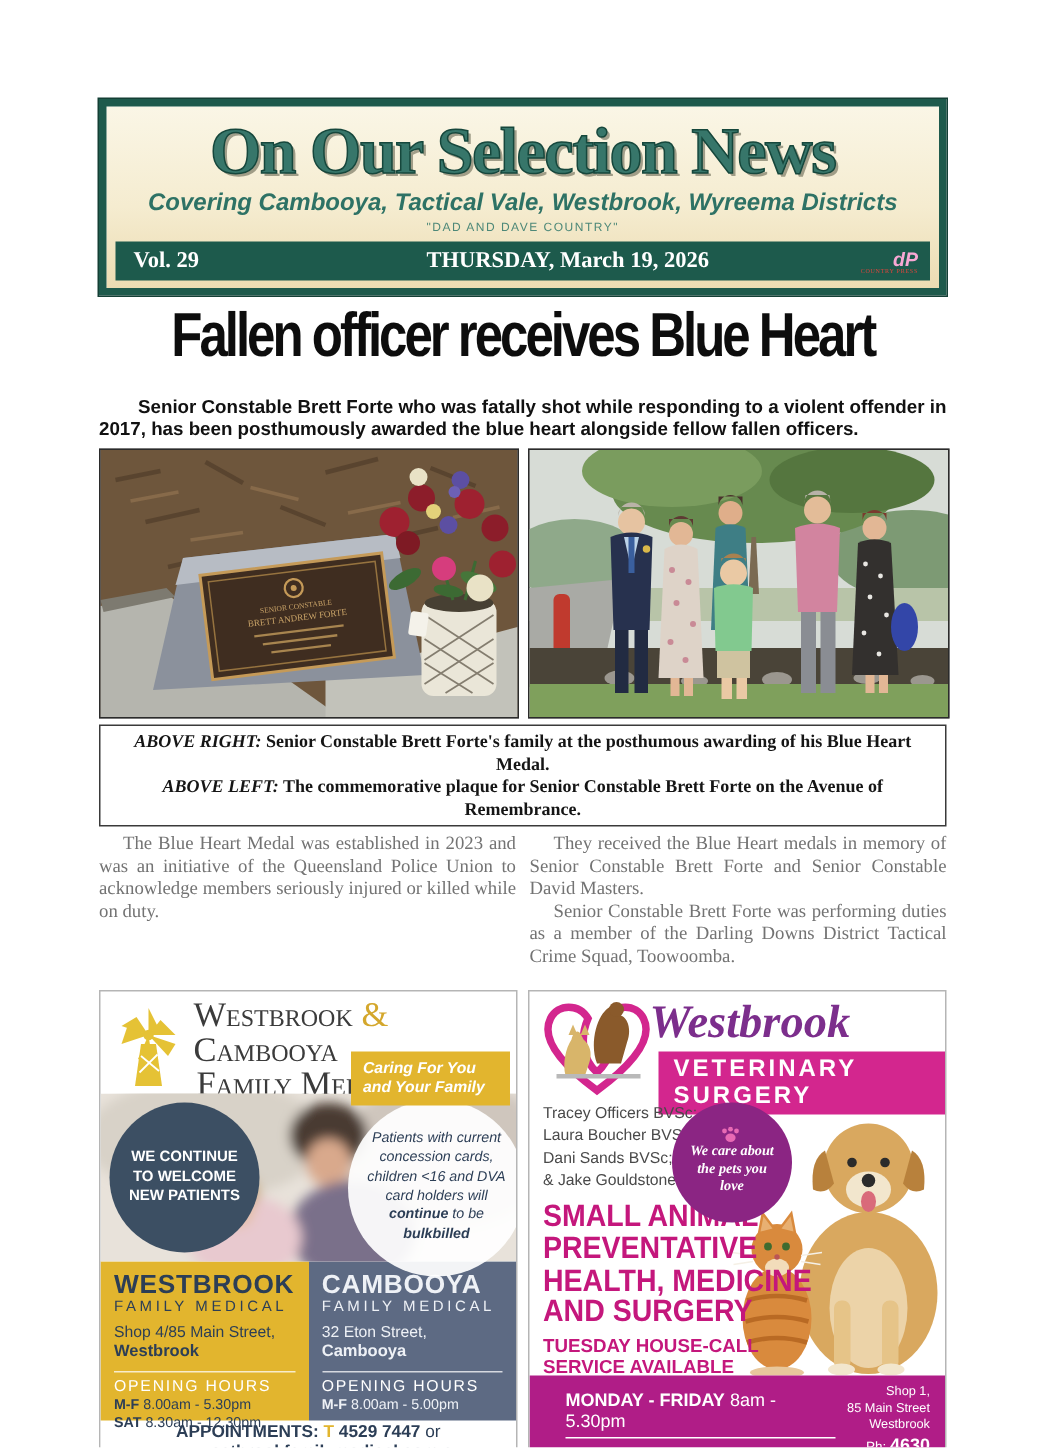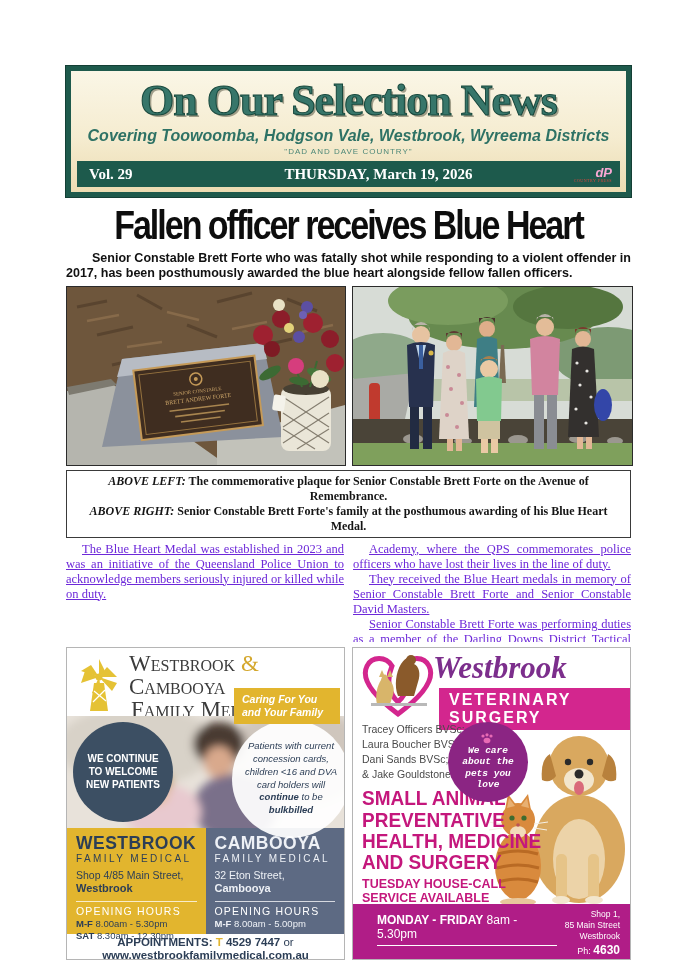--- a/index.html
+++ b/index.html
@@ -26,35 +26,35 @@
   .press-mono { font-family:Liberation Sans, sans-serif; font-style:italic; font-weight:bold;
     font-size:13px; color:#f9a8d4; display:block; }
   .press-name { font-size:4px; color:#e0453c; display:block; letter-spacing:0.5px; }
 
   
   .headline-wrap { height:46px; margin-top:4px; text-align:center; overflow:visible; }
   .headline { display:inline-block; font-family:"Liberation Sans", sans-serif; font-weight:900;
     font-size:34px; letter-spacing:-2px; color:#0d0d0d; transform:scale(1.0,1.22);
     transform-origin:center top; white-space:nowrap; }
   .standfirst { font-family:"Liberation Sans", sans-serif; font-weight:bold; font-size:12.5px;
-    line-height:1.18; color:#111; text-indent:26px; margin-top:4px; }
+    line-height:1.18; color:#111; text-indent:26px; margin-top:17px; }
 
   
   .photo-row { display:flex; gap:6px; margin-top:5px; }
   .photo { border:1px solid #2b2b2b; background:#888; }
   .photo svg { display:block; }
 
   
   .caption-box { border:1.5px solid #3a3a3a; margin-top:4px; padding:3px 8px; text-align:center; }
   .cap-line { font-size:12px; font-weight:bold; color:#151515; line-height:1.25; }
   .cap-label { font-style:italic; }
 
   
   .body-cols { display:flex; gap:9px; margin-top:4px; height:100px; overflow:hidden; }
-  .bcol { flex:1; font-size:12.5px; line-height:1.2; color:#6d28d9; text-align:justify;text-decoration:underline; }
+  .bcol { flex:1; font-size:12.5px; line-height:1.2; color:#737373; text-align:justify; }
   .bcol p { text-indent:16px; }
 
   
   .ads-row { display:flex; gap:7px; margin-top:5px; }
 
   
   .ad-med { width:279px; height:313px; border:1px solid #b5b5b5; background:#fff;
     position:relative; font-family:"Liberation Sans", sans-serif; overflow:hidden; }
   .med-header { height:64px; position:relative; }
   .windmill { position:absolute; left:5px; top:5px; }
@@ -100,21 +100,21 @@
   .vet-logo { height:72px; position:relative; }
   .vet-script { position:absolute; left:80px; top:2px; font-family:"Liberation Serif", serif;
     font-style:italic; font-weight:bold; font-size:31px; color:#7c2e8c; }
   .vet-band { position:absolute; left:86px; top:40px; background:#d3268e; color:#fff;
     font-weight:bold; font-size:16px; letter-spacing:2px; padding:3px 10px; }
   .vet-mid { position:relative; height:186px; }
   .staff { position:absolute; left:9px; top:2px; font-size:10.5px; line-height:1.45; color:#4a4a4a; }
   .bubble { position:absolute; left:95px; top:2px; width:80px; height:80px; border-radius:50%;
     background:#8b2583; color:#fff; display:flex; flex-direction:column; align-items:center;
     justify-content:center; text-align:center; z-index:3; }
-  .bubble .btxt { font-family:Liberation Mono, monospace; font-style:italic; font-weight:bold;
+  .bubble .btxt { font-family:Liberation Serif, serif; font-style:italic; font-weight:bold;
     font-size:9.5px; line-height:1.2; padding:0 8px; }
   .petphoto { position:absolute; right:1px; top:4px; }
   .services { position:absolute; left:9px; top:68px; color:#c4177c; font-weight:900;
     font-size:19px; line-height:1.04; transform:scaleY(1.08); transform-origin:left top; }
   .housecall { position:absolute; left:9px; top:157px; color:#c4177c; font-weight:900;
     font-size:12.5px; line-height:1.15; }
   .vet-bar { position:absolute; left:0; right:0; bottom:0; height:55px; background:#b01d87;
     color:#fff; display:flex; }
   .vb-left { flex:1; padding:9px 0 0 24px; font-size:12px; }
   .vb-left .row1 { border-bottom:1px solid #fff; padding-bottom:4px; width:180px; }
@@ -124,21 +124,21 @@
   .vb-phone b { font-size:12px; }
 </style>
 </head>
 <body>
 
 <div class="page">
 <div class="content">
 
   <div class="masthead">
     <div class="mast-title">On Our Selection News</div>
-    <div class="mast-sub">Covering Toowoomba, Hodgson Vale, Westbrook, Wyreema Districts</div>
+    <div class="mast-sub">Covering Cambooya, Tactical Vale, Westbrook, Wyreema Districts</div>
     <div class="mast-tag">"DAD AND DAVE COUNTRY"</div>
     <div class="date-bar">
       <span class="vol">Vol. 29</span>
       <span class="date-center">THURSDAY, March 19, 2026</span>
       <span class="press-logo">
         <span class="press-mono">dP</span>
         <span class="press-name">COUNTRY PRESS</span>
       </span>
     </div>
   </div>
@@ -293,31 +293,30 @@
               <circle cx="233" cy="136" r="1.6"></circle>
             </g>
         <ellipse cx="250" cy="118" rx="9" ry="16" fill="#3346a8"></ellipse>
         <rect x="224" y="150" width="6" height="12" fill="#e2b795"></rect>
             <rect x="233" y="150" width="6" height="12" fill="#e2b795"></rect>
       </svg>
     </div>
   </div>
 
   <div class="caption-box">
+    <div class="cap-line"><span class="cap-label">ABOVE RIGHT:</span> <span>Senior Constable Brett Forte's family at the posthumous awarding of his Blue Heart Medal.</span></div>
     <div class="cap-line"><span class="cap-label">ABOVE LEFT:</span> <span>The commemorative plaque for Senior Constable Brett Forte on the Avenue of Remembrance.</span></div>
-    <div class="cap-line"><span class="cap-label">ABOVE RIGHT:</span> <span>Senior Constable Brett Forte's family at the posthumous awarding of his Blue Heart Medal.</span></div>
   </div>
 
   <div class="body-cols">
     <div class="bcol">
       <p>The Blue Heart Medal was established in 2023 and was an initiative of the Queensland Police Union to acknowledge members seriously injured or killed while on duty.</p>
 
     </div>
     <div class="bcol">
-      <p>Academy, where the QPS commemorates police officers who have lost their lives in the line of duty.</p>
       <p>They received the Blue Heart medals in memory of Senior Constable Brett Forte and Senior Constable David Masters.</p>
       <p>Senior Constable Brett Forte was performing duties as a member of the Darling Downs District Tactical Crime Squad, Toowoomba.</p>
 
     </div>
   </div>
 
   <div class="ads-row">
 
     <div class="ad-med">
       <div class="med-header">

